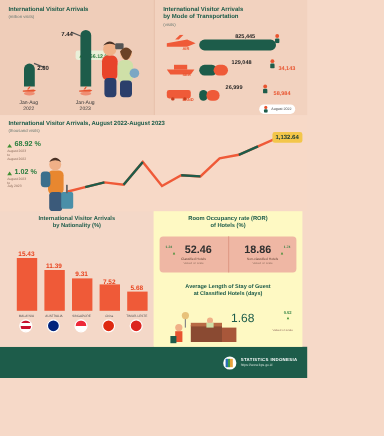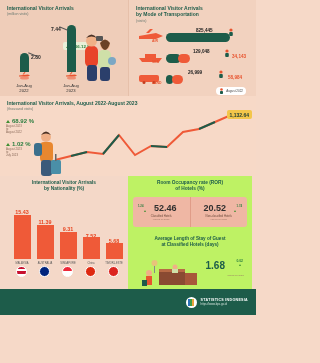--- a/index.html
+++ b/index.html
@@ -70,39 +70,39 @@
   .stat-val { font-size:6px; font-weight:bold; color:#2a7d3f; display:flex; align-items:center; gap:2px; }
   .stat-cap { font-size:2.8px; color:#8a6a5a; line-height:1.25; margin-top:0.5px; }
   .linewrap { position:absolute; left:52px; top:14px; width:200px; height:62px; }
   .peak-label { position:absolute; right:4px; top:14px; background:#f3c64a; color:#1d3b33;
      font-size:5px; font-weight:bold; padding:1.5px 3px; border-radius:2px; }
   .traveler { position:absolute; left:30px; bottom:-2px; width:34px; height:52px; }
 
   
   .botrow { display:flex; height:113px; }
   .panel-bl { width:128px; background:#f4d8c8; position:relative; padding:4px 5px 0 5px; }
-  .panel-br { width:124px; background:#bef264; position:relative; padding:4px 5px 0 5px; }
+  .panel-br { width:124px; background:#fef9c3; position:relative; padding:4px 5px 0 5px; }
   .bt-title { font-size:4.8px; font-weight:bold; color:#1d5c4a; text-align:center; line-height:1.3; }
   .natchart { position:relative; height:76px; margin-top:7px; }
   .nbar { position:absolute; bottom:16px; width:17px; background:#ef5a38; }
   .nval { position:absolute; font-size:5.4px; font-weight:bold; color:#e8441f; text-align:center; width:22px; }
   .nlbl { position:absolute; bottom:10px; font-size:2.6px; color:#555; text-align:center; width:22px; }
   .flag { position:absolute; bottom:-2px; width:11px; height:11px; border-radius:50%; overflow:hidden; border:0.6px solid #fff; }
 
   .ror-card { background:#efb7a4; border-radius:3px; margin-top:5px; display:flex; height:30px; }
   .ror-half { flex:1; position:relative; display:flex; flex-direction:column; align-items:center; justify-content:center; }
   .ror-half + .ror-half { border-left:0.8px solid #e09c88; }
   .ror-val { font-size:9px; font-weight:bold; color:#2f2f2f; }
   .ror-cap { font-size:2.8px; color:#6b4a3c; margin-top:1px; }
   .ror-note { font-size:2.4px; color:#9a7565; }
   .ror-delta { position:absolute; font-size:2.8px; color:#2a7d3f; font-weight:bold; }
 
   .alos-title { font-size:4.6px; font-weight:bold; color:#1d5c4a; text-align:center; margin-top:9px; line-height:1.3; }
   .alos-wrap { position:relative; height:42px; }
-  .alos-val { position:absolute; right:22px; top:12px; font-size:10px; font-weight:bold; color:#1d5c4a; }
+  .alos-val { position:absolute; right:35px; top:12px; font-size:10px; font-weight:normal; color:#1d5c4a; }
   .alos-d { position:absolute; right:4px; top:11px; font-size:3.4px; font-weight:bold; color:#2a7d3f; text-align:center; }
   .alos-note { position:absolute; right:3px; top:26px; font-size:2.4px; color:#9a7565; }
   .hotel-ic { position:absolute; left:6px; bottom:1px; width:62px; height:30px; }
 
   
   .footer { height:26px; background:#1d5c4a; display:flex; align-items:center; justify-content:flex-end; padding-right:8px; gap:4px; }
   .bps-logo { width:11px; height:11px; border-radius:50%; background:#fff; position:relative; }
   .bps-logo:after { content:""; position:absolute; left:2.5px; top:2px; width:6px; height:7px;
     background:linear-gradient(90deg,#2a6fb5 0 33%,#3f9b46 33% 66%,#e8a33d 66% 100%); }
   .f-name { font-size:3.6px; color:#fff; font-weight:bold; letter-spacing:0.3px; }
@@ -328,21 +328,21 @@
         <div class="ror-half">
           <div class="ror-delta" style="left:5px;top:7px">1.24</div>
           <span class="tri-up sm" style="position:absolute;left:11px;top:13px"></span>
           <div class="ror-val" style="margin-left:8px">52.46</div>
           <div class="ror-cap">Classified Hotels</div>
           <div class="ror-note">Valued on scale</div>
         </div>
         <div class="ror-half">
           <div class="ror-delta" style="right:5px;top:7px">1.74</div>
           <span class="tri-up sm" style="position:absolute;right:11px;top:13px"></span>
-          <div class="ror-val" style="margin-right:8px">20.52</div>
+          <div class="ror-val" style="margin-right:8px">18.86</div>
           <div class="ror-cap">Non-classified Hotels</div>
           <div class="ror-note">Valued on scale</div>
         </div>
       </div>
 
       <div class="alos-title">
         <span>Average Length of Stay of Guest</span><br>
         <span>at Classified Hotels</span>
         <span>(days)</span>
       </div>

